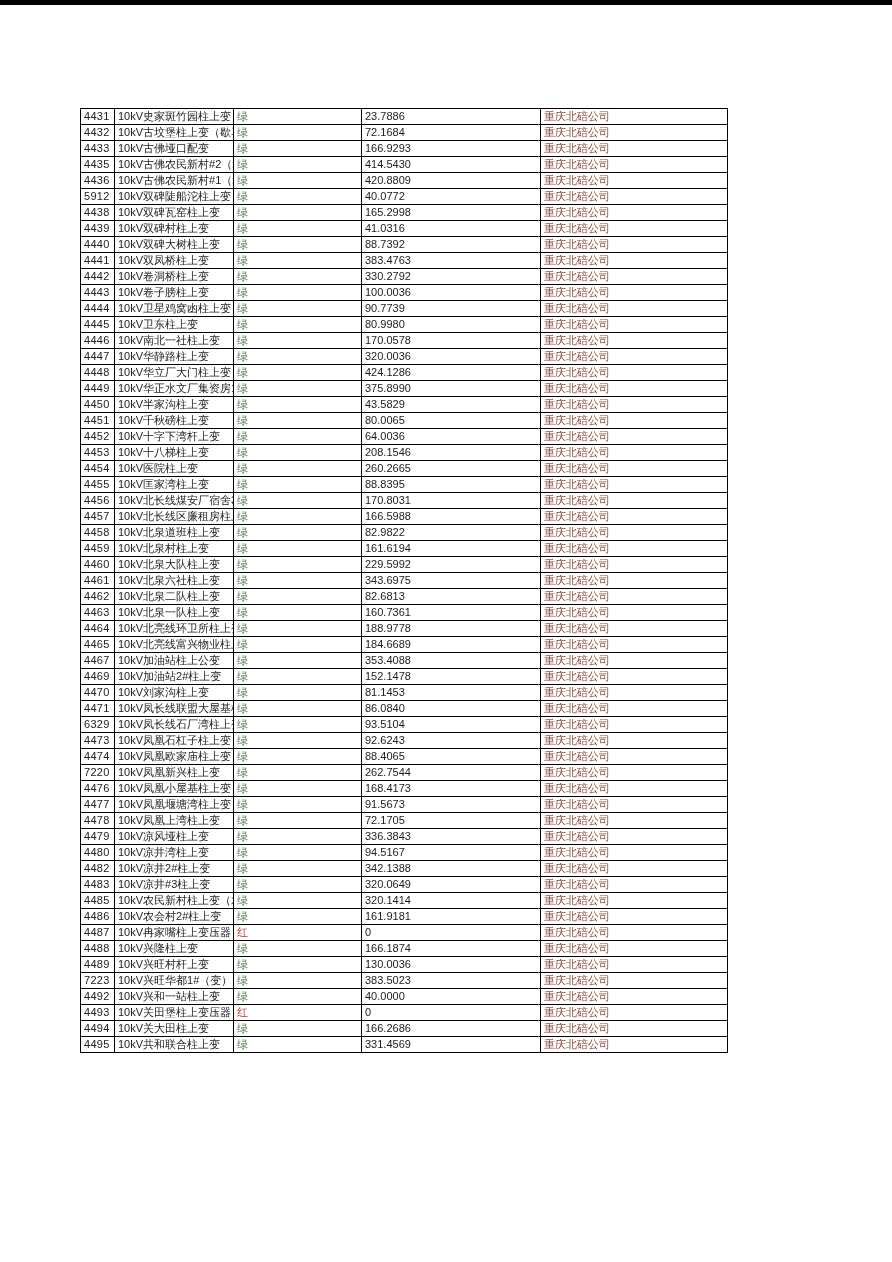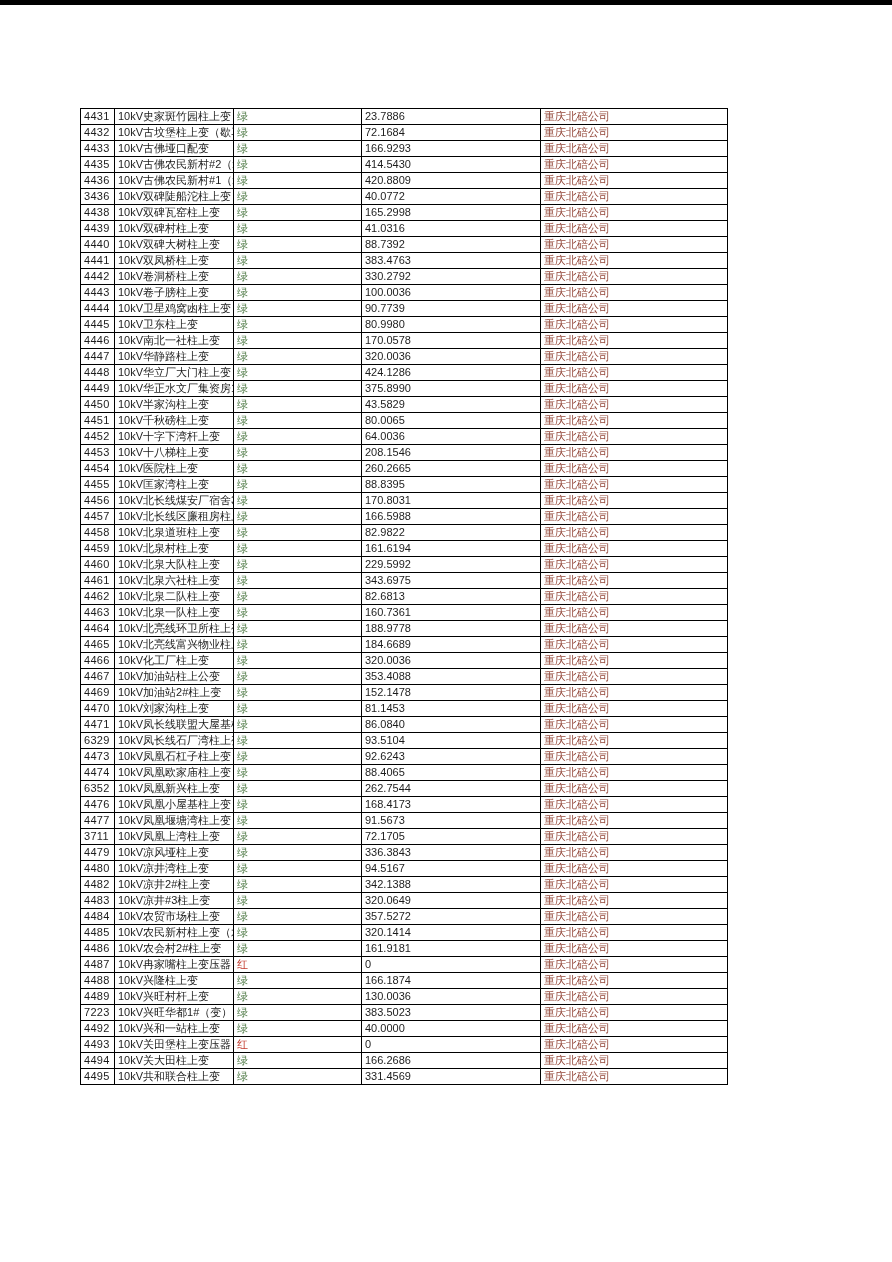--- a/index.html
+++ b/index.html
@@ -96,21 +96,21 @@
           <td class="col-company">重庆北碚公司</td>
         </tr>
         <tr>
           <td class="col-id">4436</td>
           <td class="col-name">10kV古佛农民新村#1（箱</td>
           <td class="col-status status-green">绿</td>
           <td class="col-value">420.8809</td>
           <td class="col-company">重庆北碚公司</td>
         </tr>
         <tr>
-          <td class="col-id">3436</td>
+          <td class="col-id">5912</td>
           <td class="col-name">10kV双碑陡船沱柱上变</td>
           <td class="col-status status-green">绿</td>
           <td class="col-value">40.0772</td>
           <td class="col-company">重庆北碚公司</td>
         </tr>
         <tr>
           <td class="col-id">4438</td>
           <td class="col-name">10kV双碑瓦窑柱上变</td>
           <td class="col-status status-green">绿</td>
           <td class="col-value">165.2998</td>
@@ -299,27 +299,20 @@
           <td class="col-company">重庆北碚公司</td>
         </tr>
         <tr>
           <td class="col-id">4465</td>
           <td class="col-name">10kV北亮线富兴物业柱上</td>
           <td class="col-status status-green">绿</td>
           <td class="col-value">184.6689</td>
           <td class="col-company">重庆北碚公司</td>
         </tr>
         <tr>
-          <td class="col-id">4466</td>
-          <td class="col-name">10kV化工厂柱上变</td>
-          <td class="col-status status-green">绿</td>
-          <td class="col-value">320.0036</td>
-          <td class="col-company">重庆北碚公司</td>
-        </tr>
-        <tr>
           <td class="col-id">4467</td>
           <td class="col-name">10kV加油站柱上公变</td>
           <td class="col-status status-green">绿</td>
           <td class="col-value">353.4088</td>
           <td class="col-company">重庆北碚公司</td>
         </tr>
         <tr>
           <td class="col-id">4469</td>
           <td class="col-name">10kV加油站2#柱上变</td>
           <td class="col-status status-green">绿</td>
@@ -355,42 +348,42 @@
           <td class="col-company">重庆北碚公司</td>
         </tr>
         <tr>
           <td class="col-id">4474</td>
           <td class="col-name">10kV凤凰欧家庙柱上变</td>
           <td class="col-status status-green">绿</td>
           <td class="col-value">88.4065</td>
           <td class="col-company">重庆北碚公司</td>
         </tr>
         <tr>
-          <td class="col-id">6352</td>
+          <td class="col-id">7220</td>
           <td class="col-name">10kV凤凰新兴柱上变</td>
           <td class="col-status status-green">绿</td>
           <td class="col-value">262.7544</td>
           <td class="col-company">重庆北碚公司</td>
         </tr>
         <tr>
           <td class="col-id">4476</td>
           <td class="col-name">10kV凤凰小屋基柱上变</td>
           <td class="col-status status-green">绿</td>
           <td class="col-value">168.4173</td>
           <td class="col-company">重庆北碚公司</td>
         </tr>
         <tr>
           <td class="col-id">4477</td>
           <td class="col-name">10kV凤凰堰塘湾柱上变</td>
           <td class="col-status status-green">绿</td>
           <td class="col-value">91.5673</td>
           <td class="col-company">重庆北碚公司</td>
         </tr>
         <tr>
-          <td class="col-id">3711</td>
+          <td class="col-id">4478</td>
           <td class="col-name">10kV凤凰上湾柱上变</td>
           <td class="col-status status-green">绿</td>
           <td class="col-value">72.1705</td>
           <td class="col-company">重庆北碚公司</td>
         </tr>
         <tr>
           <td class="col-id">4479</td>
           <td class="col-name">10kV凉风垭柱上变</td>
           <td class="col-status status-green">绿</td>
           <td class="col-value">336.3843</td>
@@ -408,27 +401,20 @@
           <td class="col-name">10kV凉井2#柱上变</td>
           <td class="col-status status-green">绿</td>
           <td class="col-value">342.1388</td>
           <td class="col-company">重庆北碚公司</td>
         </tr>
         <tr>
           <td class="col-id">4483</td>
           <td class="col-name">10kV凉井#3柱上变</td>
           <td class="col-status status-green">绿</td>
           <td class="col-value">320.0649</td>
-          <td class="col-company">重庆北碚公司</td>
-        </tr>
-        <tr>
-          <td class="col-id">4484</td>
-          <td class="col-name">10kV农贸市场柱上变</td>
-          <td class="col-status status-green">绿</td>
-          <td class="col-value">357.5272</td>
           <td class="col-company">重庆北碚公司</td>
         </tr>
         <tr>
           <td class="col-id">4485</td>
           <td class="col-name">10kV农民新村柱上变（水</td>
           <td class="col-status status-green">绿</td>
           <td class="col-value">320.1414</td>
           <td class="col-company">重庆北碚公司</td>
         </tr>
         <tr>

